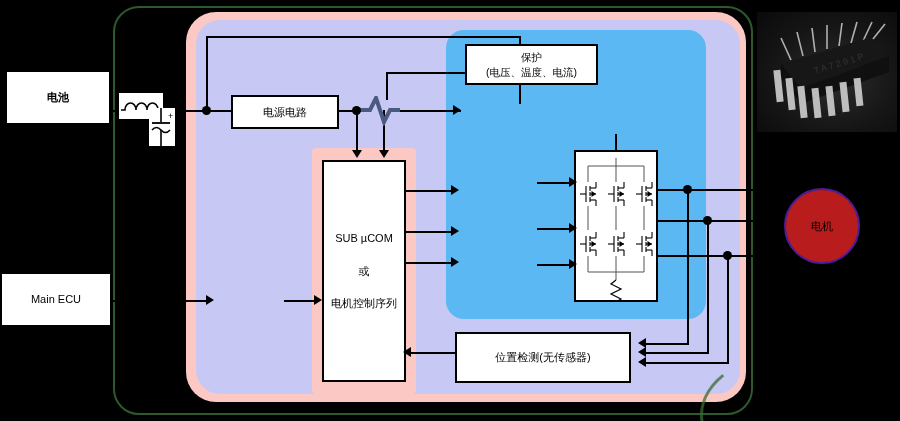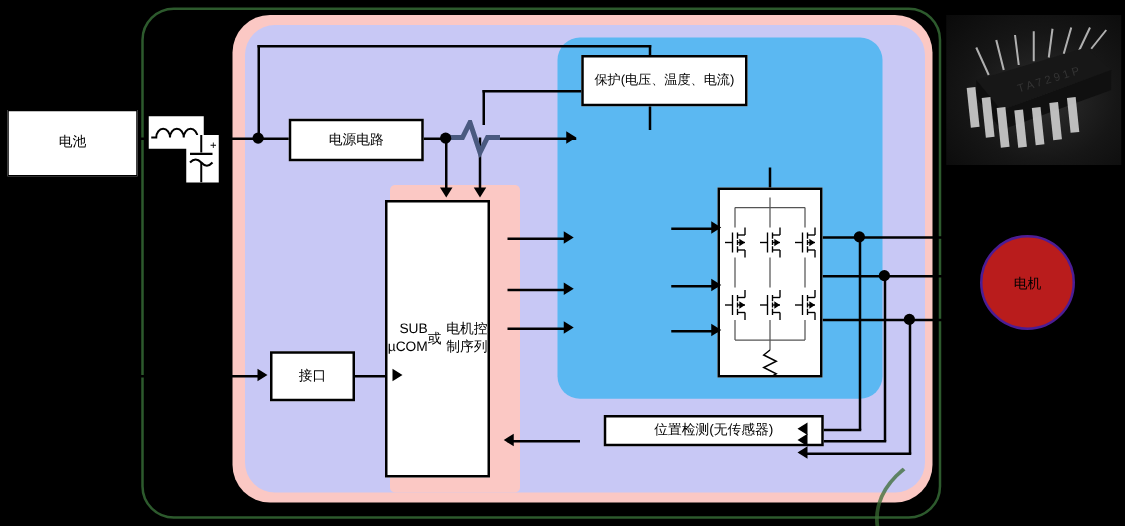--- a/index.html
+++ b/index.html
@@ -9,34 +9,34 @@
   
   .region{position:absolute;box-sizing:border-box;}
   #ecu-outer{left:113px;top:6px;width:640px;height:409px;border:2px solid #2d5a2d;border-radius:26px;background:transparent;}
   #pink-outer{left:186px;top:12px;width:560px;height:390px;background:#fbc8c4;border-radius:30px;}
   #lav-region{left:196px;top:20px;width:544px;height:374px;background:#c8c8f5;border-radius:24px;}
   #blue-region{left:446px;top:30px;width:260px;height:289px;background:#5bb8f2;border-radius:18px;}
   #pink-inner{left:312px;top:148px;width:104px;height:246px;background:#fbc8c4;border-radius:4px;}
 
   
   .nbox{position:absolute;box-sizing:border-box;background:#fff;border:2px solid #000;
-        display:flex;flex-direction:row;align-items:center;justify-content:center;
-        color:#000;font-size:11px;line-height:1.35;text-align:right;z-index:6;}
+        display:flex;flex-direction:column;align-items:center;justify-content:center;
+        color:#000;font-size:11px;line-height:1.35;text-align:center;z-index:6;}
   .nbox .ln{display:block;white-space:nowrap;}
 
-  #box-battery{left:6px;top:88px;width:104px;height:53px;border-width:1px;}
+  #box-battery{left:6px;top:71px;width:104px;height:53px;border-width:1px;font-weight:bold;}
   #box-mainecu{left:1px;top:273px;width:110px;height:53px;border-width:1px;}
   #box-power{left:231px;top:95px;width:108px;height:34px;}
   #box-protect{left:465px;top:44px;width:133px;height:41px;font-size:10.5px;}
-  #box-subucom{left:308px;top:160px;width:84px;height:222px;font-size:11px;}
+  #box-subucom{left:322px;top:160px;width:84px;height:222px;font-size:11px;}
   #box-subucom .ln{margin:9px 0;white-space:normal;}
   #box-interface{left:216px;top:281px;width:68px;height:40px;}
   #box-predriver{left:459px;top:104px;width:78px;height:194px;}
   #box-bridge{left:574px;top:150px;width:84px;height:152px;}
-  #box-position{left:483px;top:332px;width:176px;height:25px;font-size:11px;}
+  #box-position{left:455px;top:332px;width:176px;height:51px;font-size:11px;}
 
   .box-label{pointer-events:none;}
 
   
   #motor{position:absolute;left:784px;top:188px;width:72px;height:72px;border-radius:50%;
          background:#b91c1c;border:2px solid #4c1d95;display:flex;align-items:center;
          justify-content:center;font-size:11px;color:#000;z-index:6;}
 
   
   .tile{position:absolute;background:#fff;z-index:7;}
@@ -167,39 +167,39 @@
       <path d="M3,22 q4.5,-5 9,0 q4.5,5 9,0" fill="none" stroke="#000" stroke-width="1.6"></path>
       <line x1="12" y1="22" x2="12" y2="38" stroke="#000" stroke-width="1.6"></line>
       <text x="19" y="11" font-size="9" font-family="Liberation Sans, sans-serif" fill="#000">+</text>
     </svg>
   </div>
 
   <div class="nbox" id="box-battery">
     <span class="ln box-label">电池</span>
   </div>
 
+  <div class="nbox" id="box-mainecu">
+    <span class="ln box-label">Main ECU</span>
+  </div>
 
   <div class="nbox" id="box-power">
     <span class="ln box-label">电源电路</span>
   </div>
 
   <div class="nbox" id="box-protect">
     <span class="ln box-label">保护</span>
     <span class="ln box-label">(电压、温度、电流)</span>
   </div>
 
   <div class="nbox" id="box-subucom">
     <span class="ln box-label">SUB µCOM</span>
     <span class="ln box-label">或</span>
     <span class="ln box-label">电机控制序列</span>
   </div>
 
-  <div class="nbox" id="box-interface">
-    <span class="ln box-label">接口</span>
-  </div>
 
 
   <div class="nbox" id="box-bridge">
     <svg width="80" height="148" viewBox="0 0 80 148">
       <g stroke="#555" stroke-width="1" fill="none">
         <line x1="12" y1="14" x2="68" y2="14"></line>
         <line x1="12" y1="14" x2="12" y2="30"></line>
         <line x1="40" y1="6" x2="40" y2="30"></line>
         <line x1="68" y1="14" x2="68" y2="30"></line>
         <line x1="12" y1="54" x2="12" y2="78"></line>

